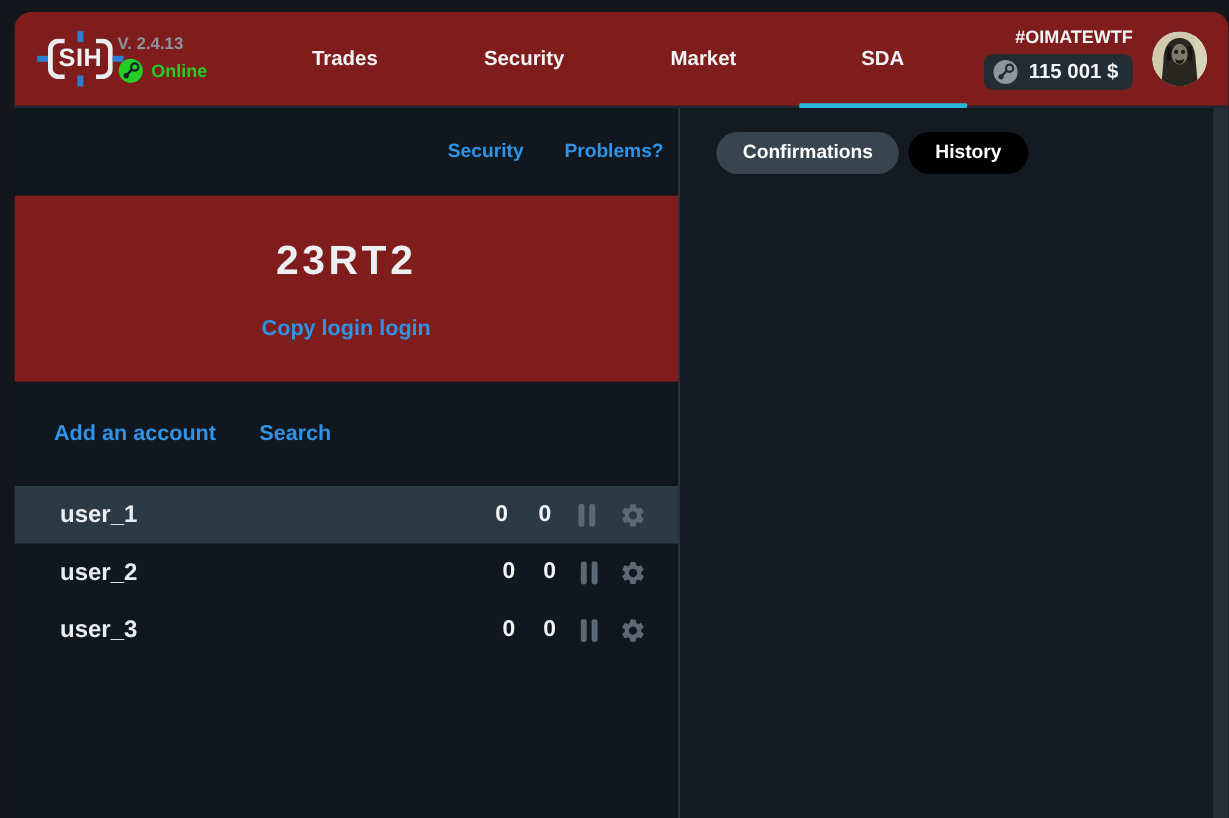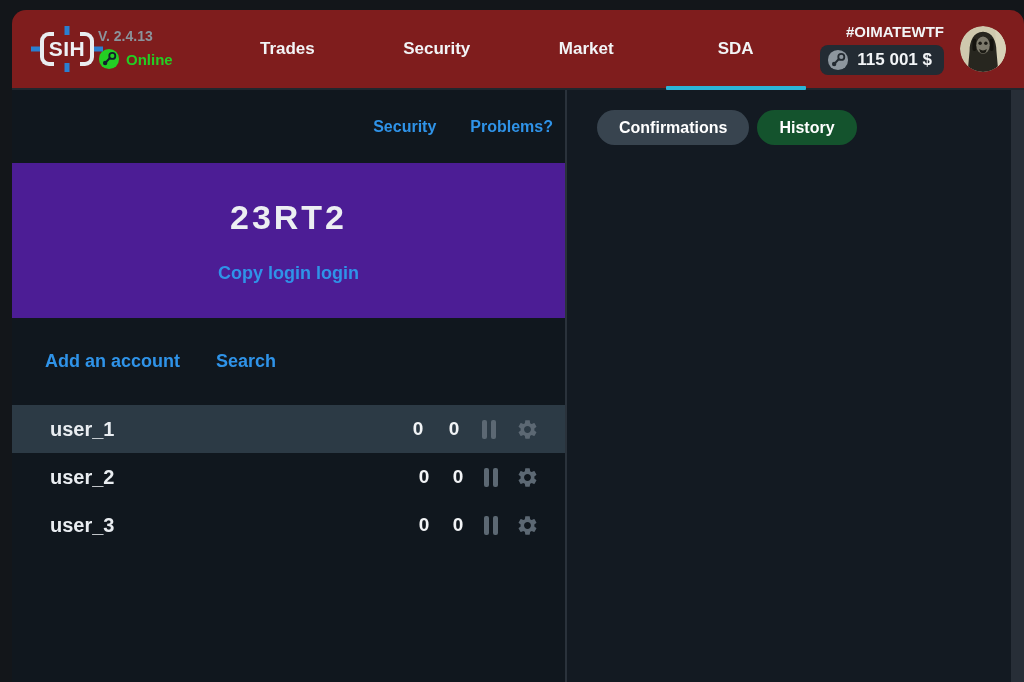--- a/index.html
+++ b/index.html
@@ -58,42 +58,42 @@
   .avatar { width:46px; height:46px; border-radius:50%; overflow:hidden; flex:none; cursor:pointer; }
   .avatar svg { display:block; width:100%; height:100%; }
 
   
   .content { display:flex; height:calc(100% - 80px); }
 
   .left-panel { width:555px; flex:none; background:#10171e; border-right:2px solid #2a323b; display:flex; flex-direction:column; }
   .link { font-weight:700; color:var(--accent-blue,#2f93e8); cursor:pointer; text-decoration:none; }
   .panel-links { height:73px; flex:none; display:flex; align-items:center; justify-content:flex-end;
     gap:34px; padding-right:12px; font-size:16px; }
-  .token-card { height:155px; flex:none; background:#4c1d95; display:flex; flex-direction:column;
+  .token-card { height:155px; flex:none; background:#7f1d1d; display:flex; flex-direction:column;
     align-items:center; justify-content:center; gap:26px; }
   .token-code { font-size:34px; font-weight:700; letter-spacing:3px; color:#eceff2; }
   .copy-link { font-size:18px; }
   .panel-actions { height:87px; flex:none; display:flex; align-items:center; gap:36px; padding-left:33px; font-size:18px; }
 
   .accounts-list { flex:1; }
   .account-row { height:48px; display:flex; align-items:center; gap:18px;
     padding:0 26px 0 38px; cursor:pointer; }
   .account-row.selected { background:var(--row-highlight,#2c3a45);gap:20px; }
   .account-name { flex:1; font-size:20px; font-weight:700; color:#e9edf1; }
   .count { width:16px; text-align:center; font-size:19px; font-weight:700; color:#f2f4f6; }
   .pause-icon { display:flex; gap:4px; cursor:pointer; }
   .pause-icon i { display:block; width:5px; height:19px; background:#5c6873; border-radius:2px; }
   .gear { width:23px; height:23px; cursor:pointer; }
   .gear svg { width:100%; height:100%; fill:#5c6873; }
 
   .right-panel { flex:1; background:#131a22; position:relative; padding:20px 0 0 30px; }
   .tabs { display:flex; gap:8px; }
   .pill { height:35px; border:none; border-radius:18px; padding:0 22px;
     font-family:inherit; font-size:16px; font-weight:700; color:#fff;
-    background:#14532d; cursor:pointer; display:flex; align-items:center; }
+    background:#000000; cursor:pointer; display:flex; align-items:center; }
   .pill.active { background:#38444f; }
   .scroll-strip { position:absolute; top:0; right:0; bottom:0; width:13px; background:#272e37; cursor:pointer; }
 </style>
 </head>
 <body>
 
 <div class="screen">
   <div class="window">
 
     <header class="navbar">

